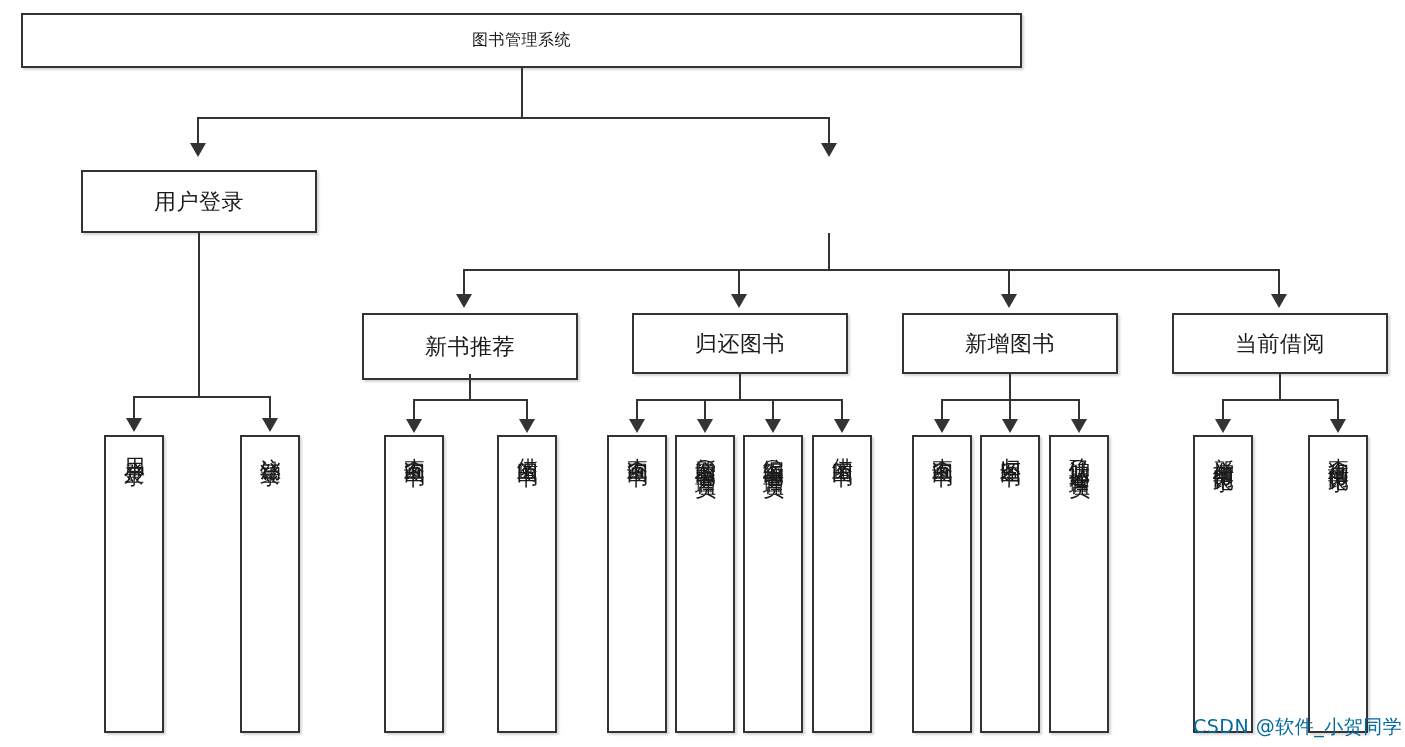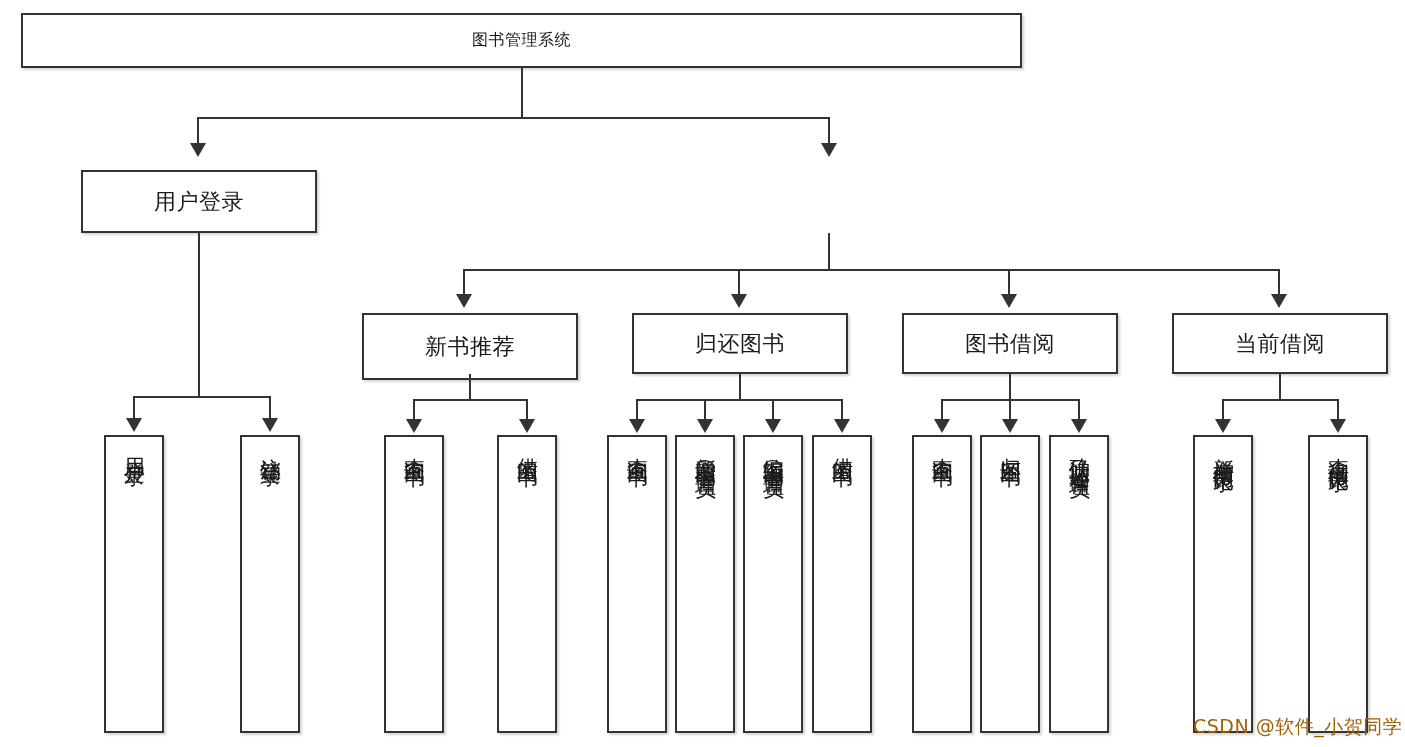--- a/index.html
+++ b/index.html
@@ -75,21 +75,21 @@
     width: 0;
     height: 0;
     border-left: 8px solid transparent;
     border-right: 8px solid transparent;
     border-top: 14px solid #333333;
   }
 
   
   #watermark {
     position: absolute;
-    color: #a16207;
+    color: #0369a1;
     font-size: 19px;
     white-space: nowrap;
     letter-spacing: 0.5px;
     pointer-events: none;
   }
 </style>
 </head>
 <body>
 
 <div id="canvas">
@@ -134,21 +134,21 @@
   <div class="vline" style="left:1278px; top:269px; width:2px; height:27px;"></div>
   <div class="arrow" style="left:1271px; top:294px;"></div>
 
   <div class="node" style="left:362px; top:313px; width:216px; height:67px;">
     <span class="label">新书推荐</span>
   </div>
   <div class="node" style="left:632px; top:313px; width:216px; height:61px;">
     <span class="label">归还图书</span>
   </div>
   <div class="node" style="left:902px; top:313px; width:216px; height:61px;">
-    <span class="label">图书借阅</span>
+    <span class="label">新增图书</span>
   </div>
   <div class="node" style="left:1172px; top:313px; width:216px; height:61px;">
     <span class="label">当前借阅</span>
   </div>
 
   <div class="vline" style="left:469px; top:374px; width:2px; height:26px;"></div>
   <div class="hline" style="left:413px; top:399px; width:115px; height:2px;"></div>
   <div class="vline" style="left:413px; top:399px; width:2px; height:22px;"></div>
   <div class="arrow" style="left:406px; top:419px;"></div>
   <div class="vline" style="left:526px; top:399px; width:2px; height:22px;"></div>

